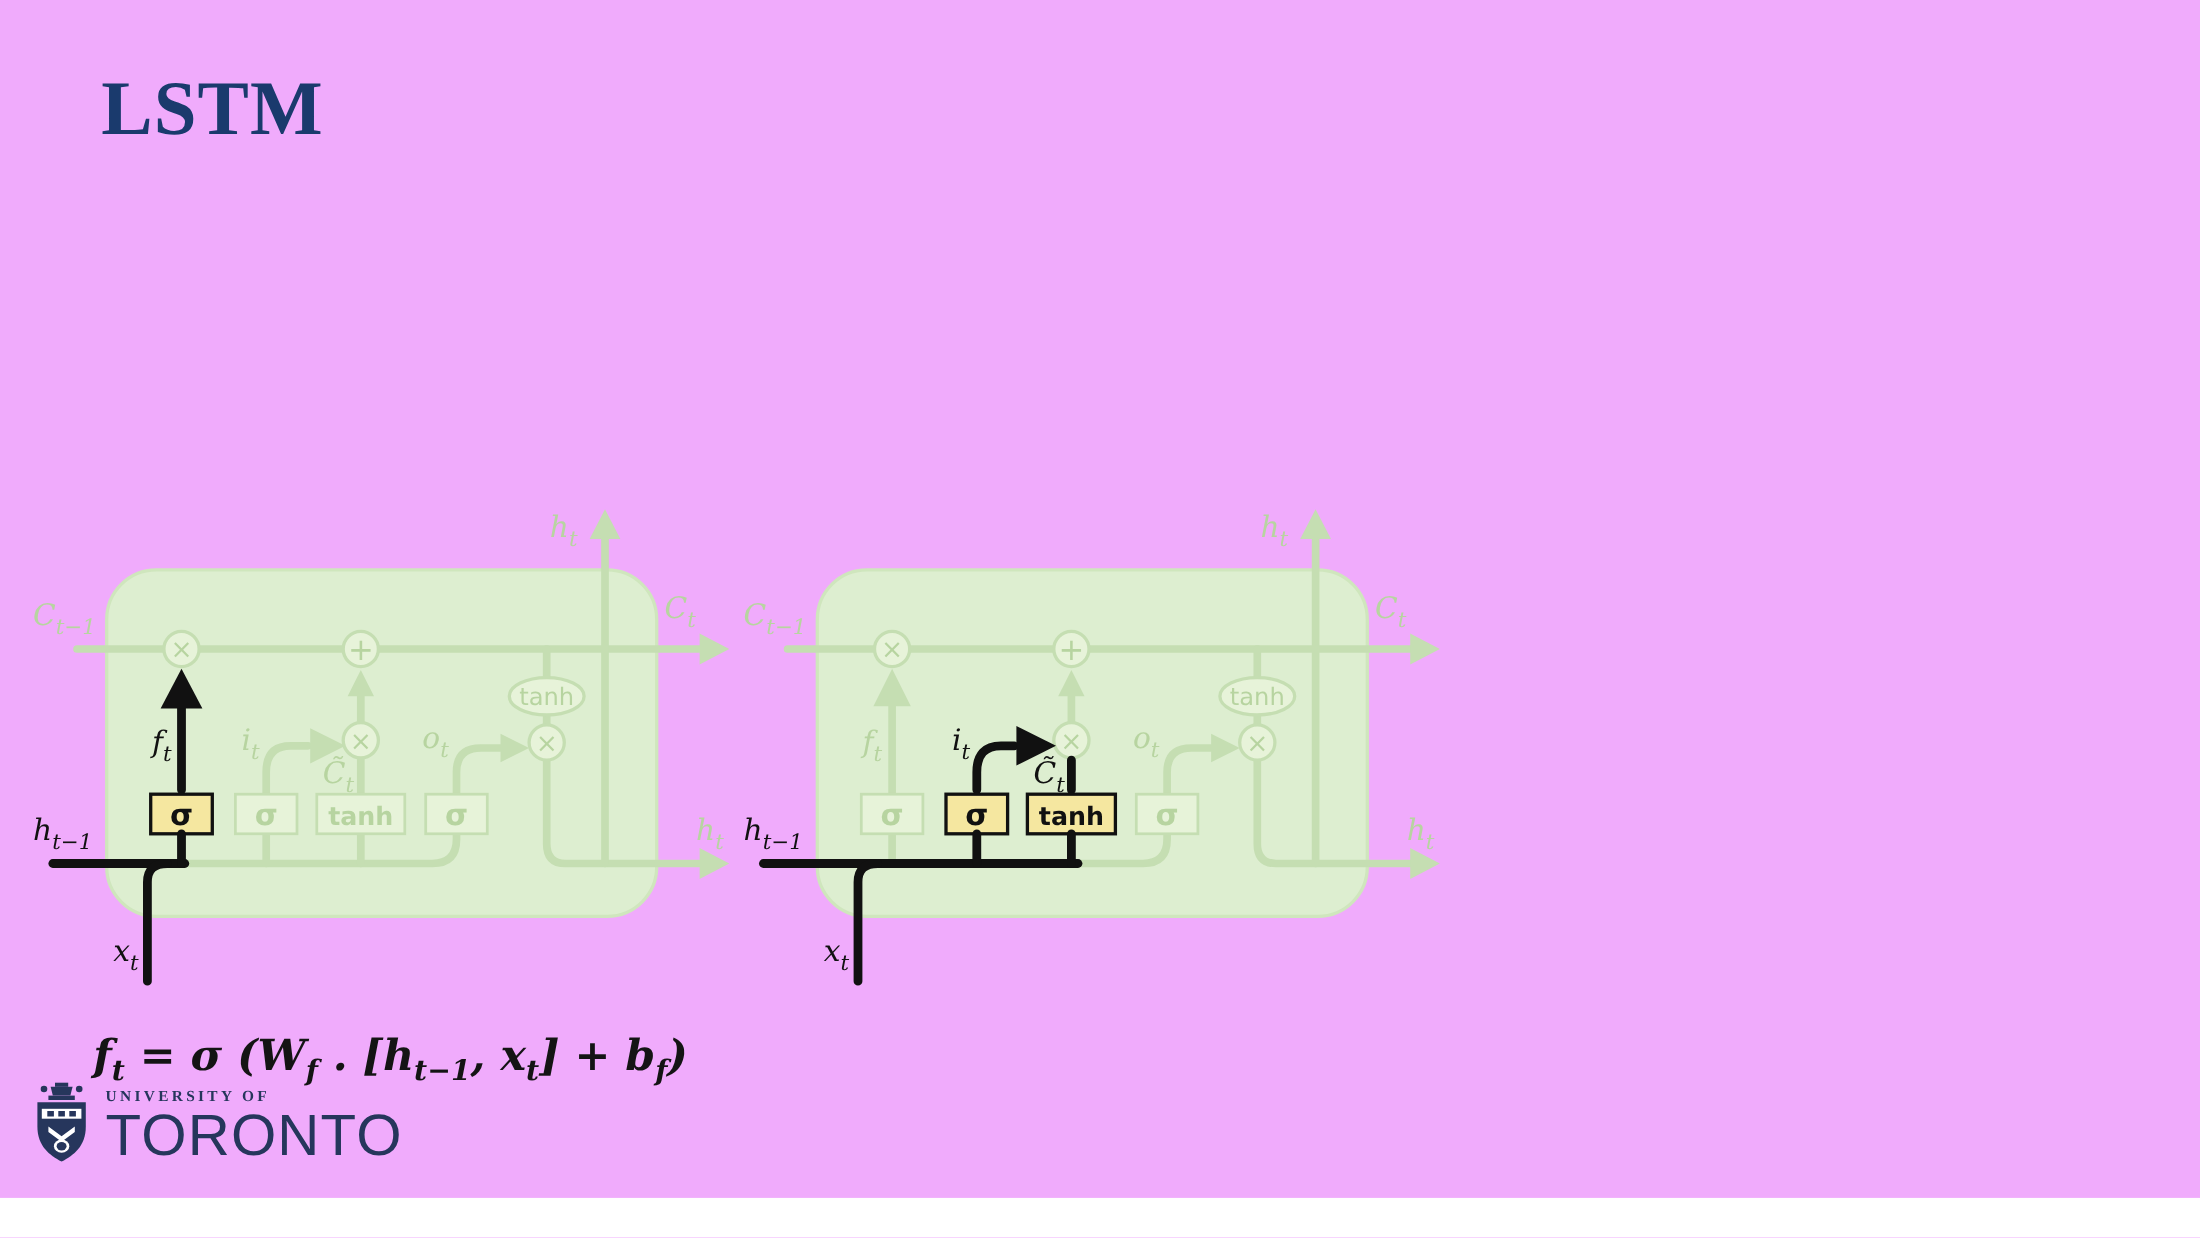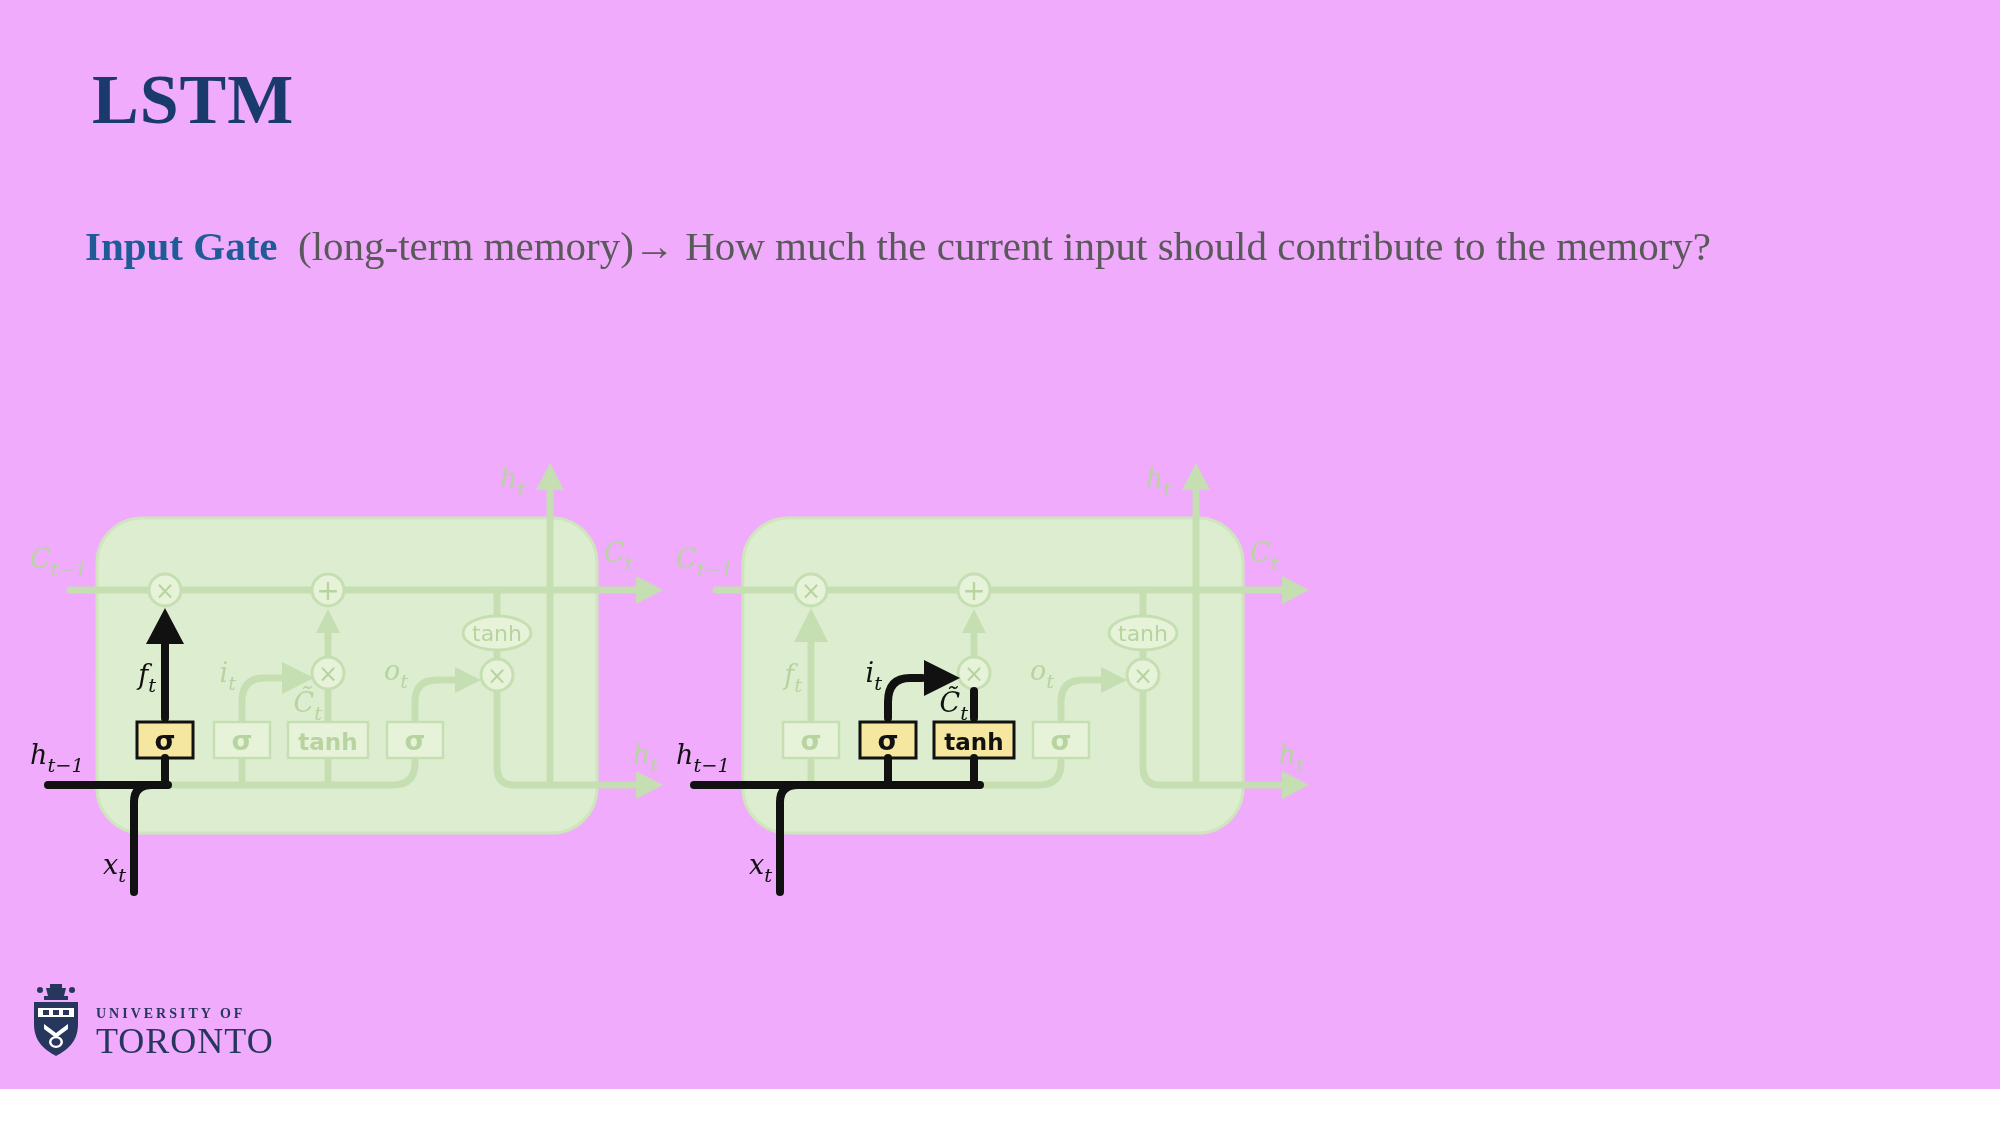--- a/index.html
+++ b/index.html
@@ -11,32 +11,31 @@
          line-height:1.3;color:#595959;white-space:pre-wrap;}
   .intro .lead{font-weight:bold;color:#1f5c97;}
   .diagram{position:absolute;width:660px;height:452px;}
   .formula-block{position:absolute;text-align:center;color:#141414;
                  font-style:italic;font-weight:bold;font-size:39px;line-height:64px;
                  font-family:"DejaVu Serif","Liberation Serif",serif;}
   .formula-block sub{font-size:66%;}
   .footer{position:absolute;left:30px;top:984px;display:flex;align-items:flex-end;gap:14px;}
   .logo-text .l1{font-size:14px;font-weight:bold;letter-spacing:3px;color:#26365c;
                  font-family:"Liberation Serif",serif;margin-bottom:2px;}
-  .logo-text .l2{font-size:36px;color:#26365c;letter-spacing:1px;line-height:0.95;
-                 font-family:Liberation Serif, serif;}
+  .logo-text .l2{font-size:53px;color:#26365c;letter-spacing:1px;line-height:0.95;
+                 font-family:Liberation Sans, sans-serif;}
   svg text{user-select:none;}
 </style>
 </head>
 <body>
 
 <div class="slide">
 
   <h1 class="title" style="color: rgb(26, 58, 109);">LSTM</h1>
 
-  <p class="intro" style="color: rgb(89, 89, 89);"><span class="lead" style="color: rgb(31, 92, 151);">Input Gate</span><span>  (long-term memory)→ How much the current input should contribute to the memory?</span></p>
 
   <div class="diagram" id="diag0" style="left:22px;top:450px"><svg viewBox="0 0 660 452" width="660" height="452">
         <rect x="75" y="68" width="500" height="315" rx="45" fill="#ddeed0" stroke="#cfe6bd" stroke-width="3"></rect>
         <g stroke="#c5deb2" stroke-width="7" fill="none" stroke-linecap="round">
           <path d="M48,140 H616"></path>
           <path d="M26,335 H371 Q393,335 393,313 V308"></path>
           <path d="M143,335 V308"></path>
           <path d="M220,335 V308"></path>
           <path d="M306,335 V308"></path>
           <path d="M306,207 V182"></path>
@@ -144,20 +143,23 @@
         <text x="503" y="38" fill="#b7d4a0" font-size="27" font-family="&quot;DejaVu Serif&quot;,&quot;Liberation Serif&quot;,serif" font-style="italic" font-weight="normal" text-anchor="end"><tspan>h</tspan><tspan dy="8" font-size="19.439999999999998">t</tspan></text>
         <text x="636" y="314" fill="#b7d4a0" font-size="27" font-family="&quot;DejaVu Serif&quot;,&quot;Liberation Serif&quot;,serif" font-style="italic" font-weight="normal" text-anchor="end"><tspan>h</tspan><tspan dy="8" font-size="19.439999999999998">t</tspan></text>
         <text x="8" y="314" fill="#111111" font-size="27" font-family="&quot;DejaVu Serif&quot;,&quot;Liberation Serif&quot;,serif" font-style="italic" font-weight="normal" text-anchor="start"><tspan>h</tspan><tspan dy="8" font-size="19.439999999999998">t−1</tspan></text>
         <text x="104" y="424" fill="#111111" font-size="27" font-family="&quot;DejaVu Serif&quot;,&quot;Liberation Serif&quot;,serif" font-style="italic" font-weight="normal" text-anchor="end"><tspan>x</tspan><tspan dy="8" font-size="19.439999999999998">t</tspan></text>
         <text x="134" y="234" fill="#b7d4a0" font-size="27" font-family="&quot;DejaVu Serif&quot;,&quot;Liberation Serif&quot;,serif" font-style="italic" font-weight="normal" text-anchor="end"><tspan>f</tspan><tspan dy="8" font-size="19.439999999999998">t</tspan></text>
         <text x="214" y="232" fill="#111111" font-size="27" font-family="&quot;DejaVu Serif&quot;,&quot;Liberation Serif&quot;,serif" font-style="italic" font-weight="normal" text-anchor="end"><tspan>i</tspan><tspan dy="8" font-size="19.439999999999998">t</tspan></text>
         <text x="300" y="262" fill="#111111" font-size="27" font-family="&quot;DejaVu Serif&quot;,&quot;Liberation Serif&quot;,serif" font-style="italic" font-weight="normal" text-anchor="end"><tspan>C̃</tspan><tspan dy="8" font-size="19.439999999999998">t</tspan></text>
         <text x="386" y="230" fill="#b7d4a0" font-size="27" font-family="&quot;DejaVu Serif&quot;,&quot;Liberation Serif&quot;,serif" font-style="italic" font-weight="normal" text-anchor="end"><tspan>o</tspan><tspan dy="8" font-size="19.439999999999998">t</tspan></text>
       </svg></div>
 
+  <div class="formula-block" id="formulas0" style="left:25px;top:928px;width:660px">
+      <div>f<sub>t</sub> = σ (W<sub>f</sub> . [h<sub>t−1</sub>, x<sub>t</sub>] + b<sub>f</sub>)</div>
+    </div>
   <div class="formula-block" id="formulas1" style="left:660px;top:902px;width:760px">
     </div>
 
   <div class="footer">
     <svg width="52" height="74" viewBox="0 0 52 74">
       <g fill="#26365c">
         <rect x="20" y="0" width="12" height="4"></rect>
         <path d="M16 4 h20 l-2 8 h-16 z"></path>
         <rect x="14" y="12" width="24" height="4"></rect>
         <circle cx="10" cy="6" r="3"></circle>

